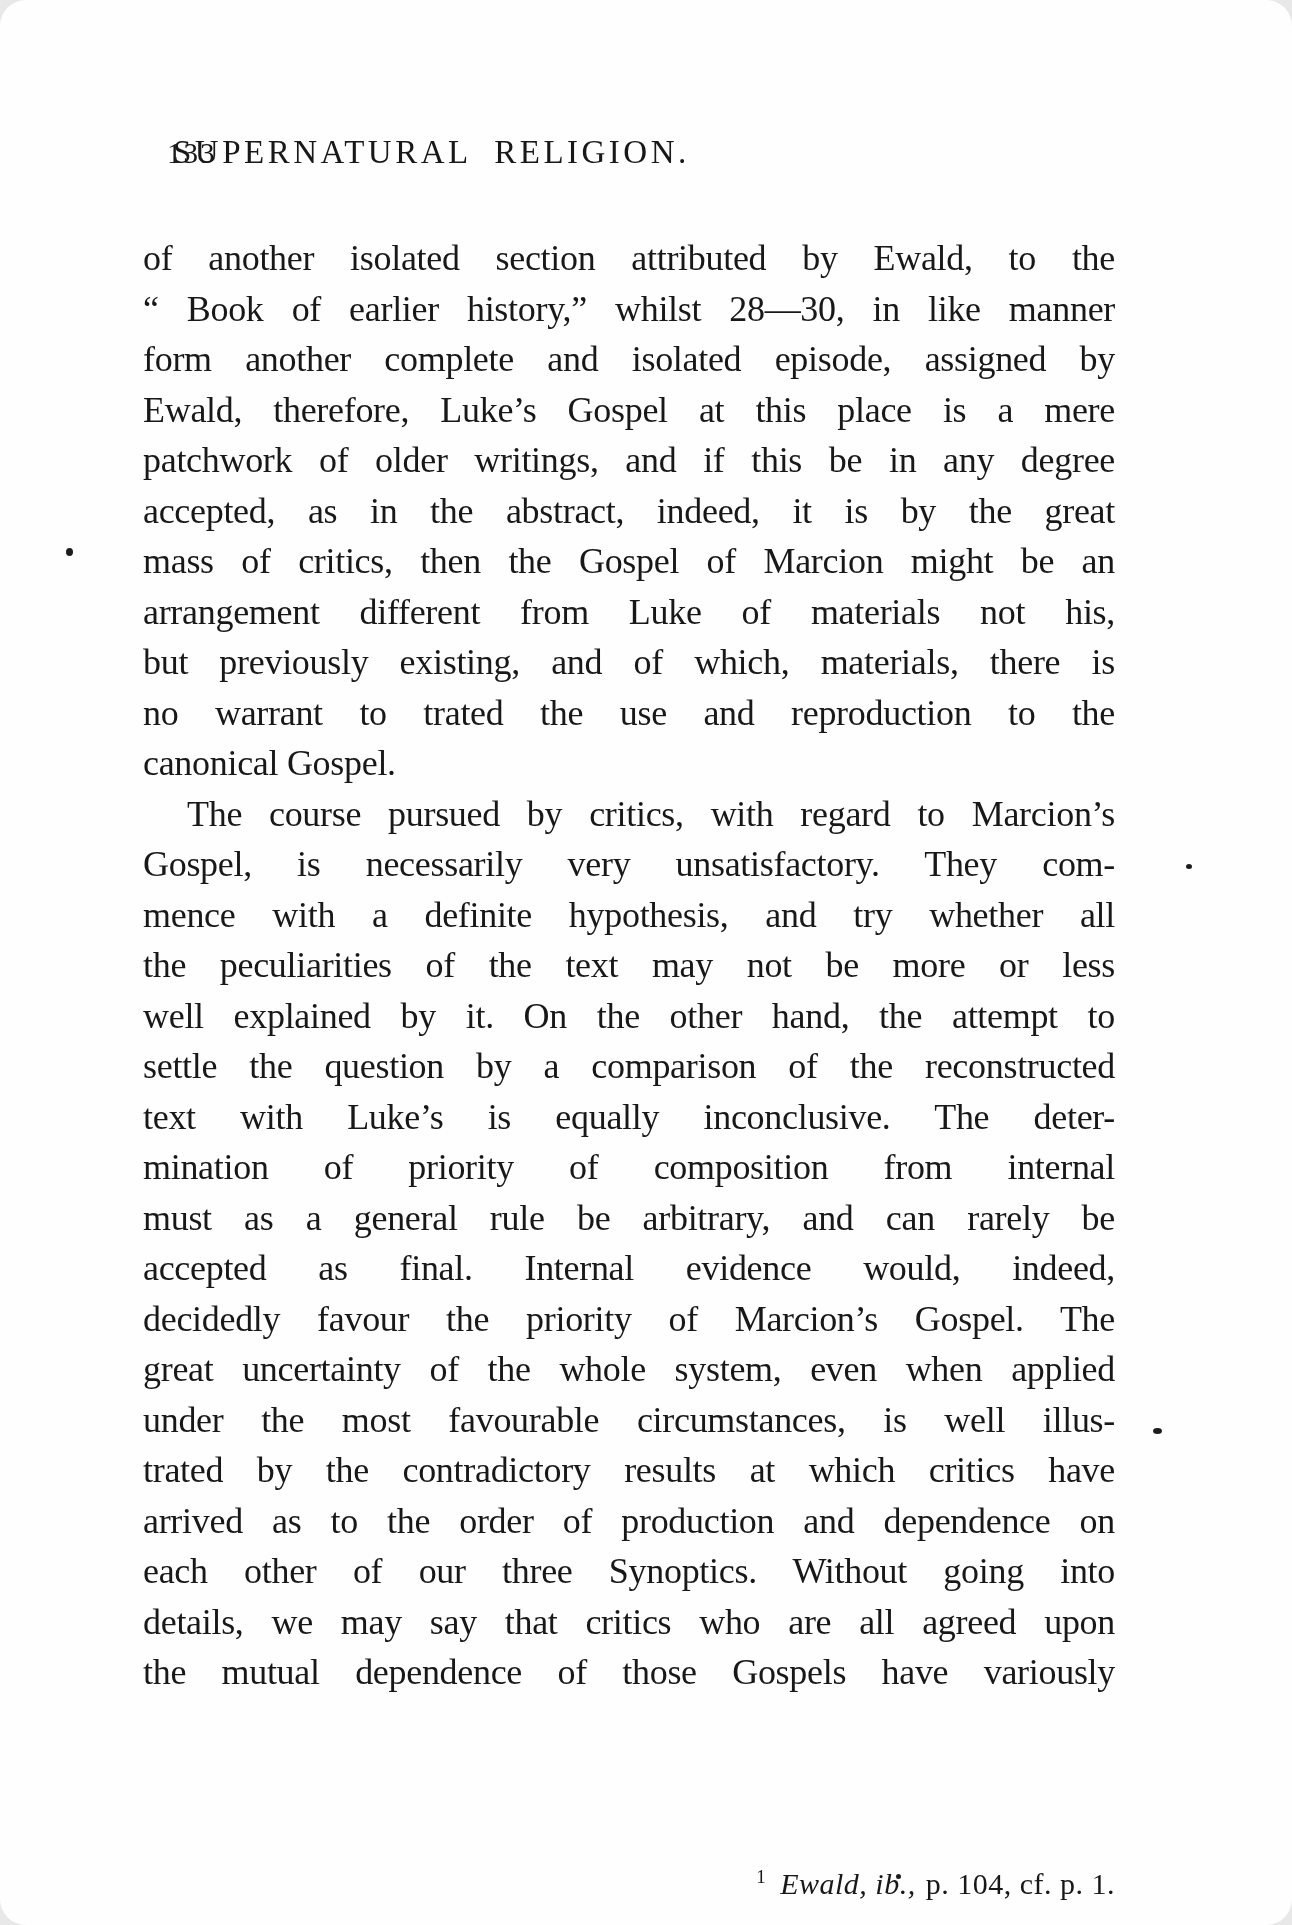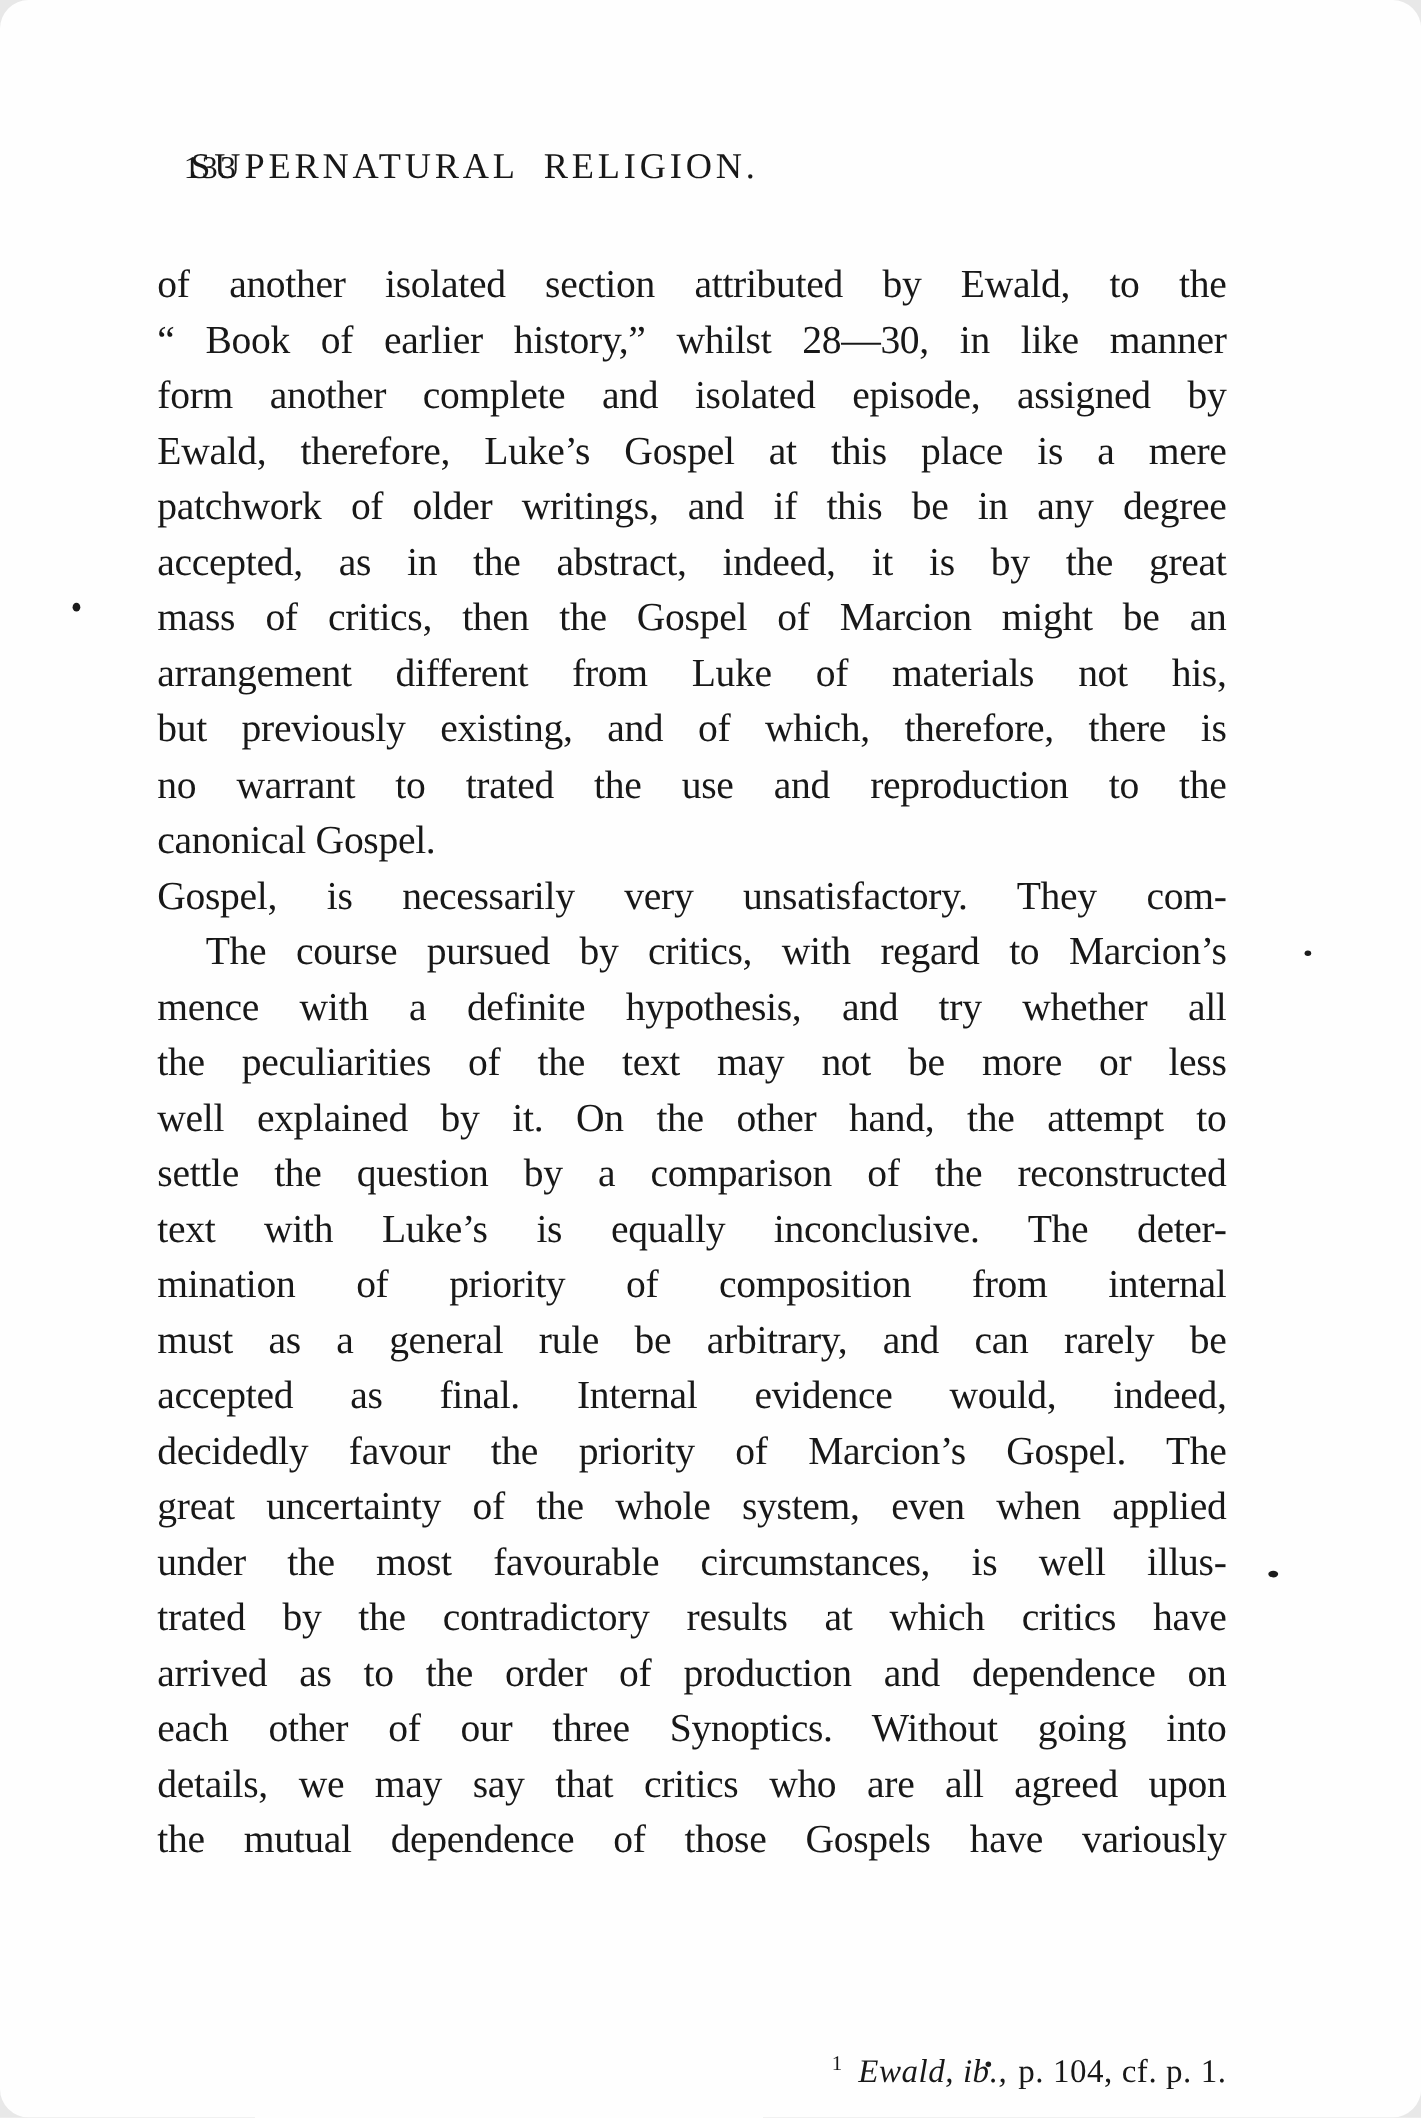--- a/index.html
+++ b/index.html
@@ -102,27 +102,27 @@
 
   <div class="paragraph">
         <div class="line">of another isolated section attributed by Ewald, to the</div>
         <div class="line">“ Book of earlier history,” whilst 28—30, in like manner</div>
         <div class="line">form another complete and isolated episode, assigned by</div>
         <div class="line">Ewald, therefore, Luke’s Gospel at this place is a mere</div>
         <div class="line">patchwork of older writings, and if this be in any degree</div>
         <div class="line">accepted, as in the abstract, indeed, it is by the great</div>
         <div class="line">mass of critics, then the Gospel of Marcion might be an</div>
         <div class="line">arrangement different from Luke of materials not his,</div>
-        <div class="line">but previously existing, and of which, therefore, there is</div>
+        <div class="line">but previously existing, and of which, materials, there is</div>
         <div class="line">no warrant to trated the use and reproduction to the</div>
         <div class="line no-justify">canonical Gospel.</div>
       </div>
       <div class="paragraph">
+        <div class="line indent">The course pursued by critics, with regard to Marcion’s</div>
         <div class="line">Gospel, is necessarily very unsatisfactory. They com-</div>
-        <div class="line indent">The course pursued by critics, with regard to Marcion’s</div>
         <div class="line">mence with a definite hypothesis, and try whether all</div>
         <div class="line">the peculiarities of the text may not be more or less</div>
         <div class="line">well explained by it. On the other hand, the attempt to</div>
         <div class="line">settle the question by a comparison of the reconstructed</div>
         <div class="line">text with Luke’s is equally inconclusive. The deter-</div>
         <div class="line">mination of priority of composition from internal</div>
         <div class="line">must as a general rule be arbitrary, and can rarely be</div>
         <div class="line">accepted as final. Internal evidence would, indeed,</div>
         <div class="line">decidedly favour the priority of Marcion’s Gospel. The</div>
         <div class="line">great uncertainty of the whole system, even when applied</div>

